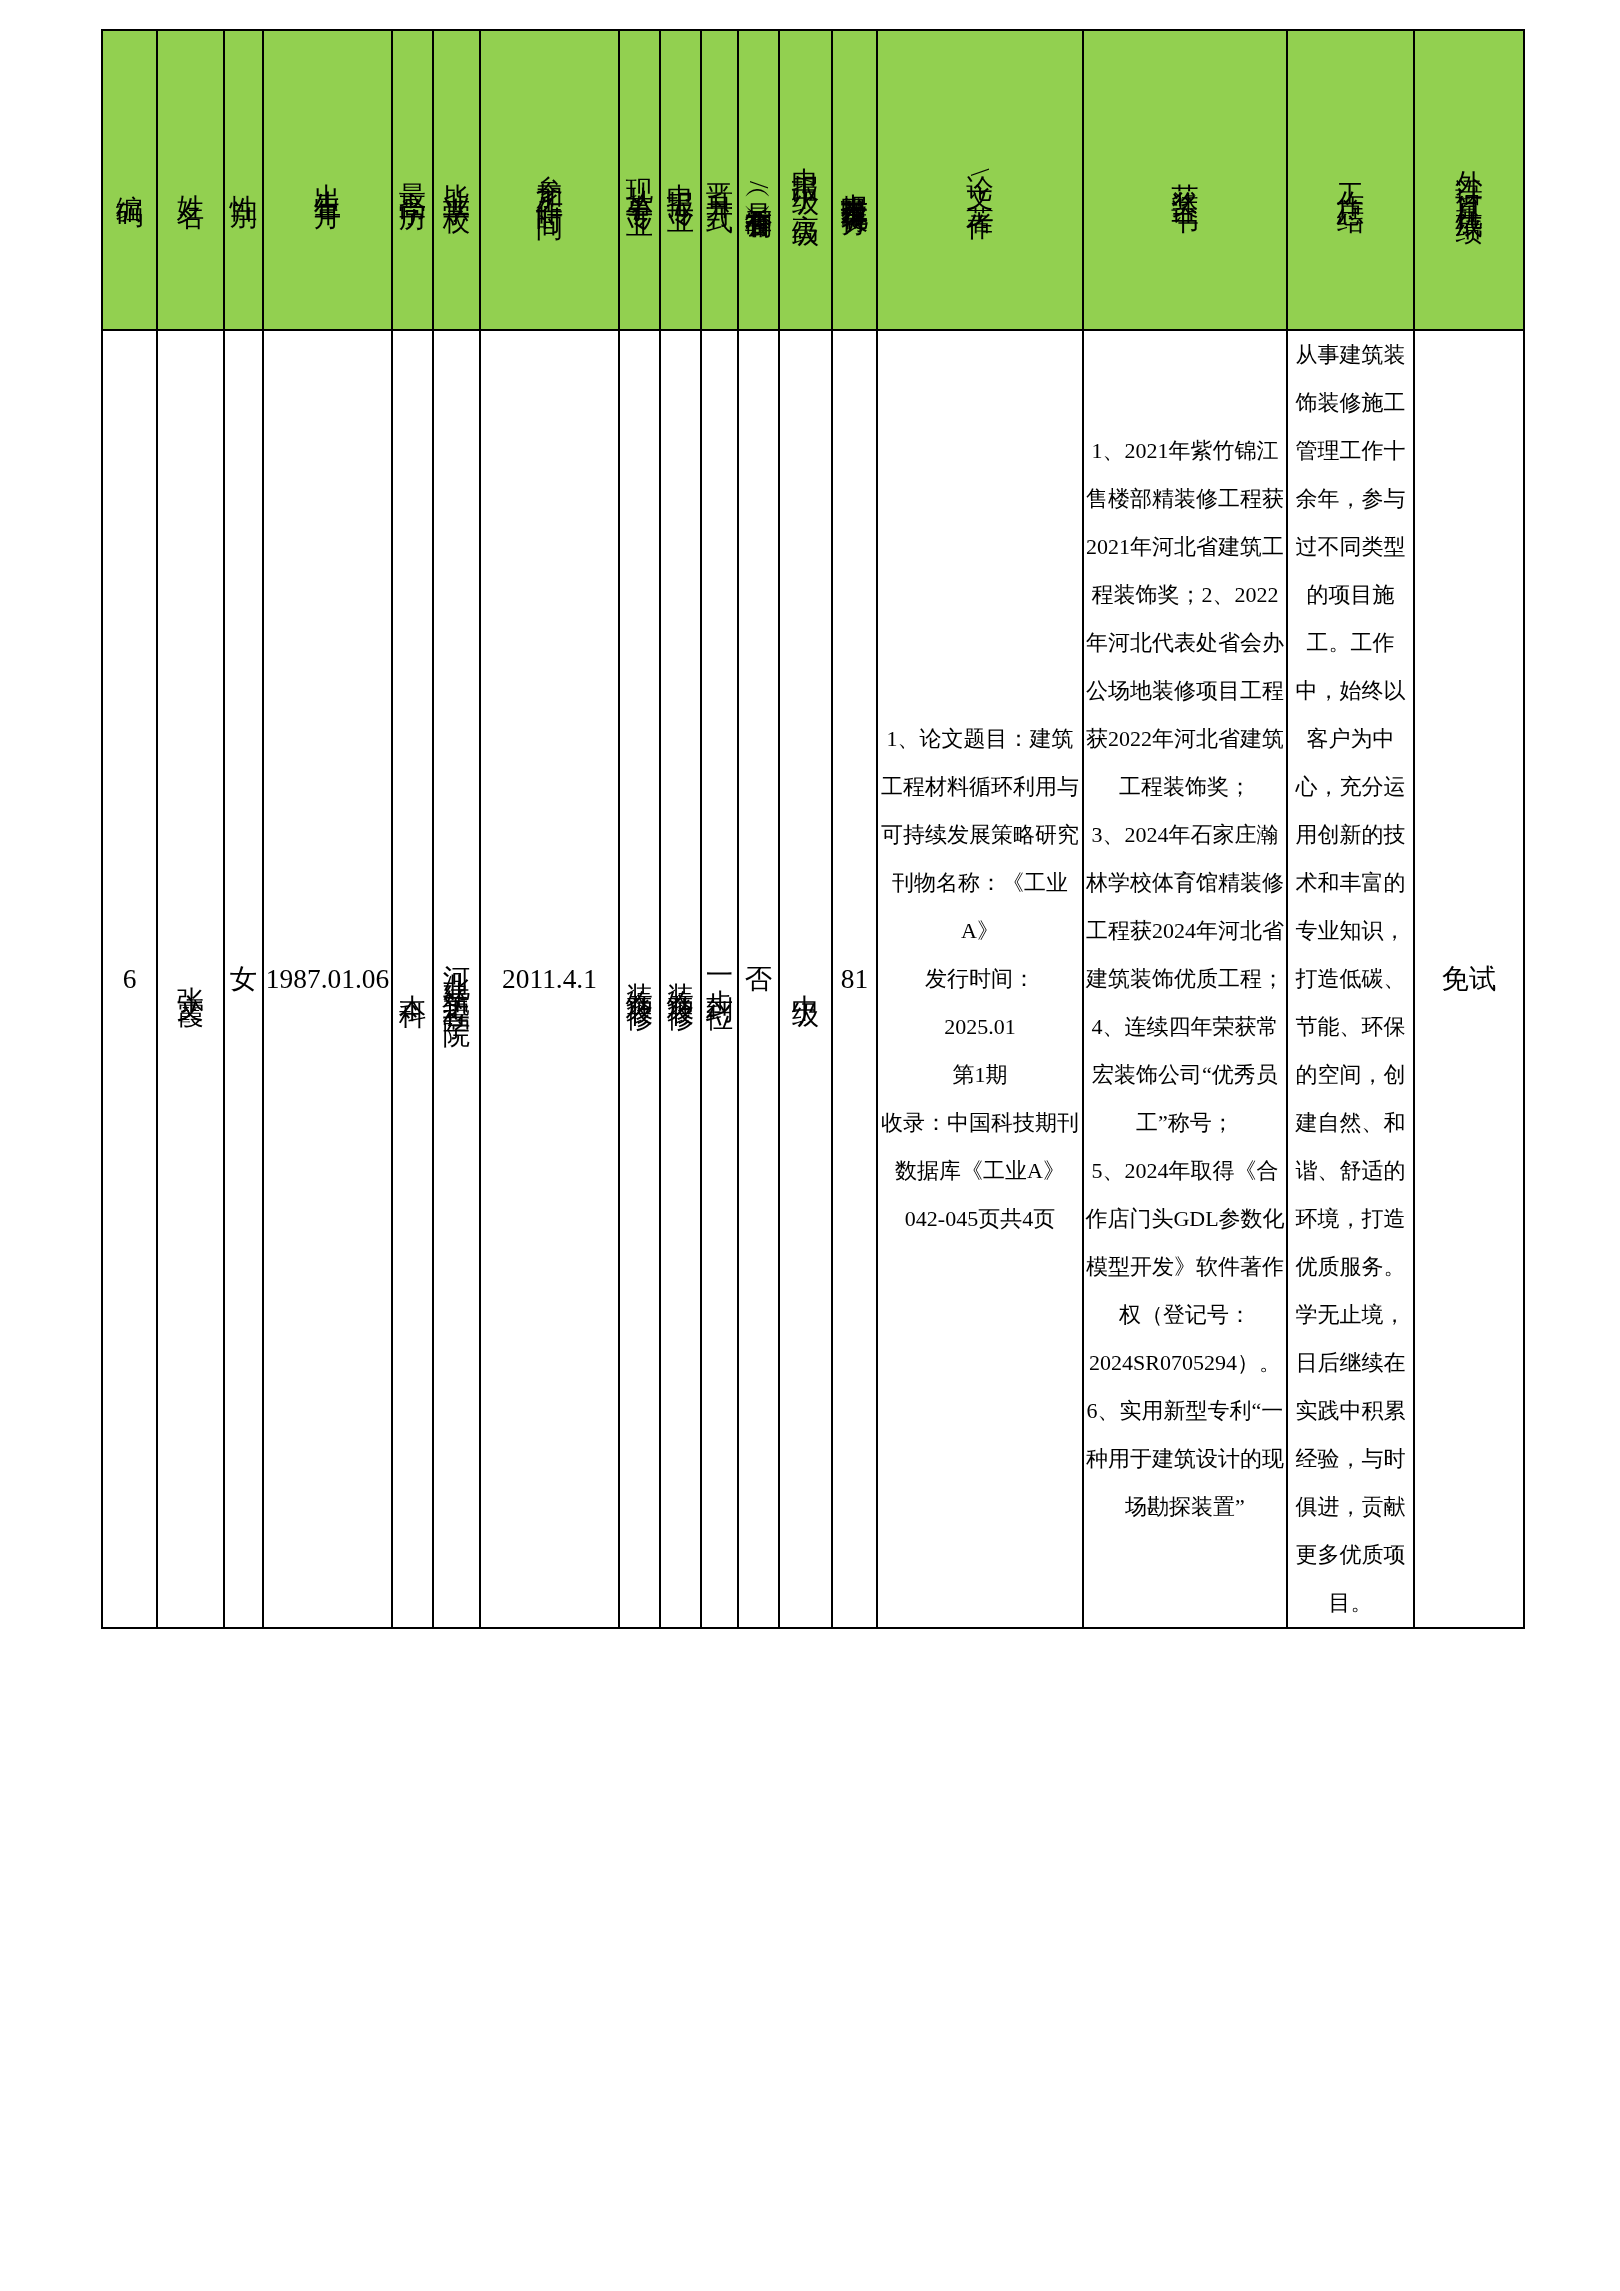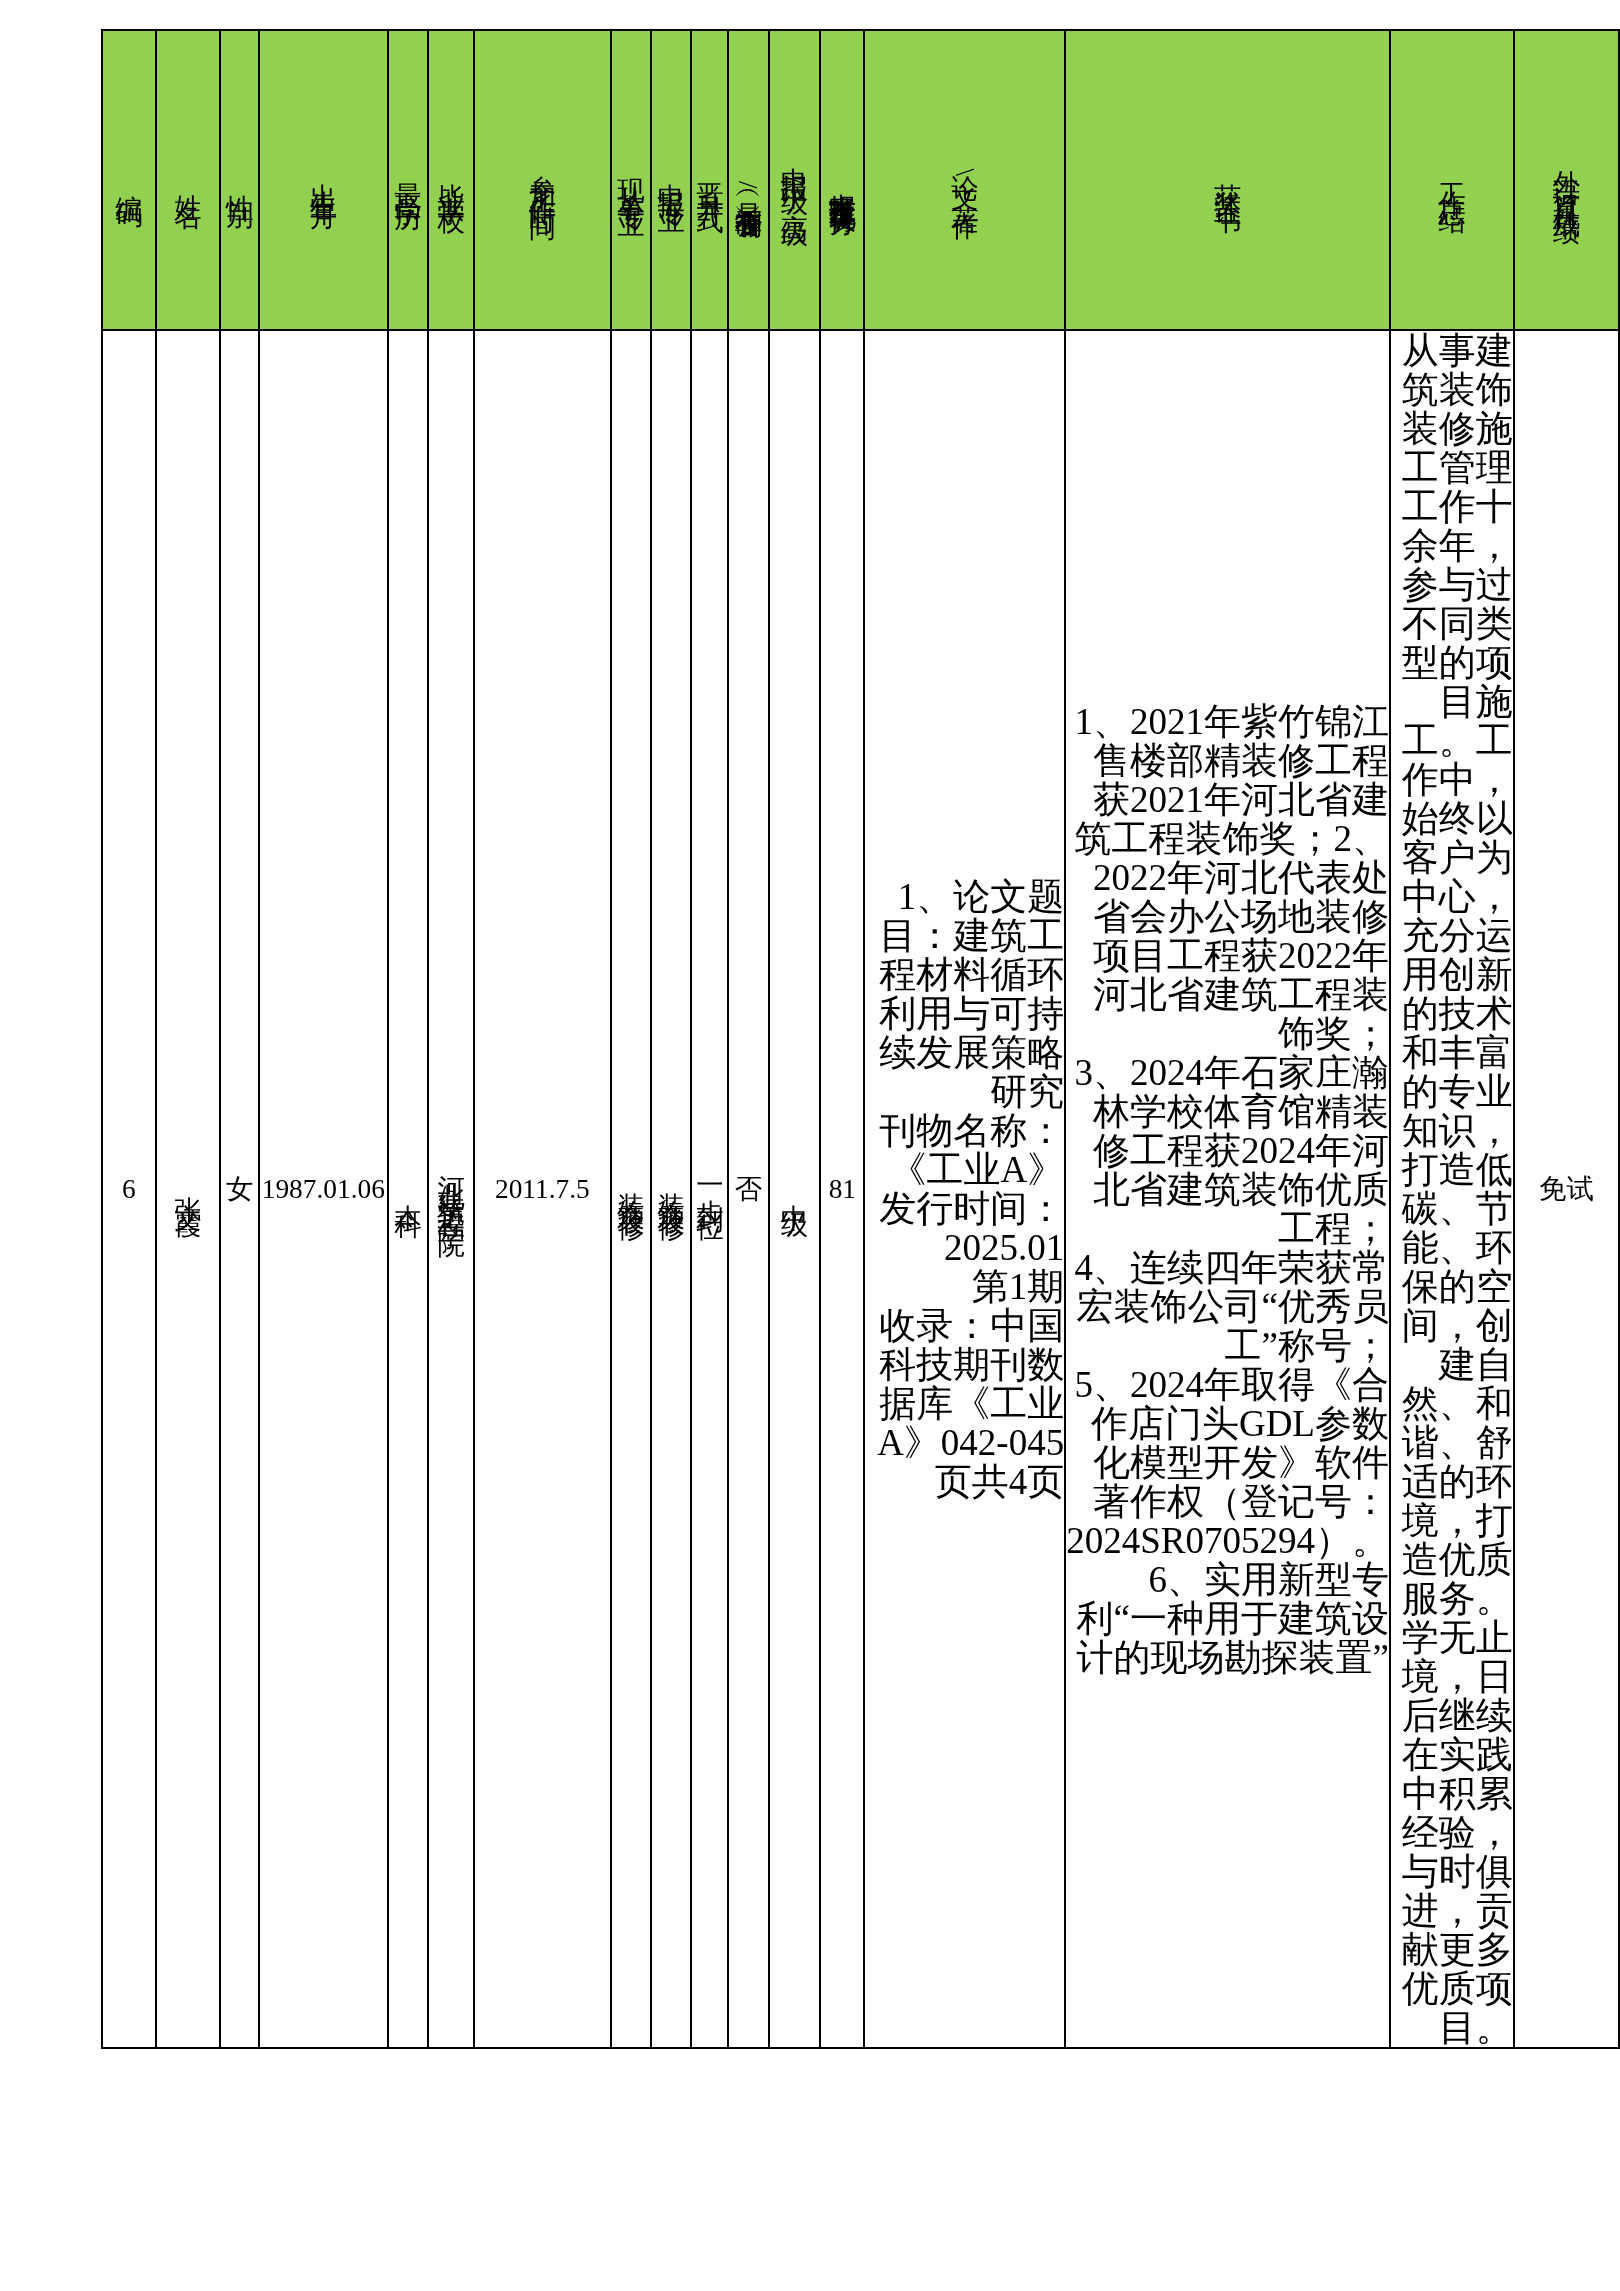--- a/index.html
+++ b/index.html
@@ -49,23 +49,23 @@
   .vt0 { letter-spacing: 0; }
   .nowrap { white-space: nowrap; }
   td.longtext {
     text-align: left;
     vertical-align: middle;
     padding: 2px 4.9px;
   }
   td.longtext .block {
     white-space: pre-wrap;
     overflow-wrap: break-word;
-    line-height: 39px;
-    font-size: 37px;
-    text-align: right;
+    line-height: 48px;
+    font-size: 22px;
+    text-align: center;
   }
 </style>
 </head>
 <body>
 
 <div class="page">
   <table class="sheet">
     <colgroup>
       <col style="width:55px">
         <col style="width:67px">
@@ -107,21 +107,21 @@
       </tr>
     </thead>
     <tbody>
       <tr>
         <td><span>6</span></td>
         <td><span class="v">张文霞</span></td>
         <td><span>女</span></td>
         <td class="nowrap"><span class="nowrap">1987.01.06</span></td>
         <td><span class="v">本科</span></td>
         <td><span class="v">河北建筑工程学院</span></td>
-        <td class="nowrap"><span class="nowrap">2011.7.5</span></td>
+        <td class="nowrap"><span class="nowrap">2011.4.1</span></td>
         <td><span class="v">装饰装修</span></td>
         <td><span class="v">装饰装修</span></td>
         <td><span class="v">一步到位</span></td>
         <td><span>否</span></td>
         <td><span class="v">中级</span></td>
         <td><span>81</span></td>
         <td class="longtext">
             <div class="block">1、论文题目：建筑工程材料循环利用与可持续发展策略研究
 刊物名称：《工业A》
 发行时间：

